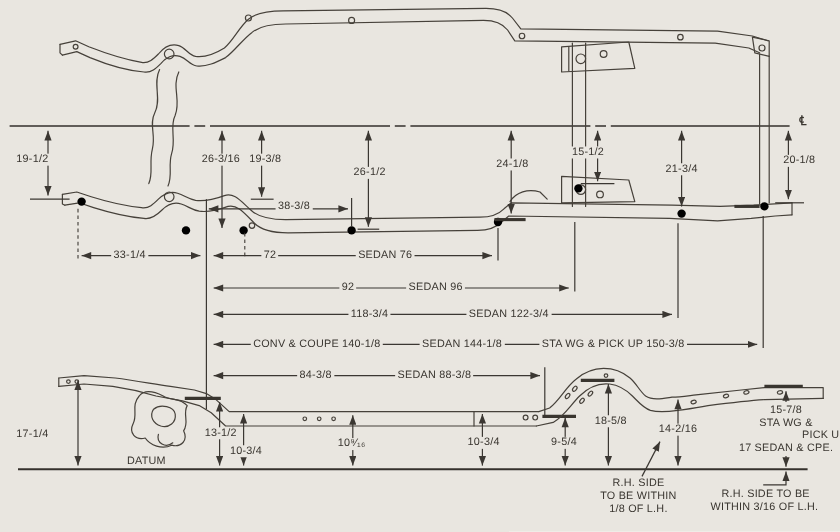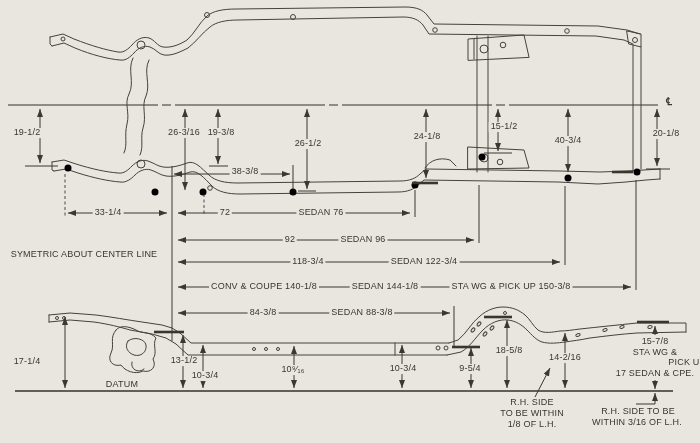--- a/index.html
+++ b/index.html
@@ -204,39 +204,38 @@
     <polyline class="dim1" points="636,404 655,404 655,393"></polyline>
   </g>
 </svg>
 
 <div class="lbl" style="left:27px;top:133px">19-1/2</div>
 <div class="lbl" style="left:184px;top:133px">26-3/16</div>
 <div class="lbl" style="left:221px;top:133px">19-3/8</div>
 <div class="lbl" style="left:245px;top:172px">38-3/8</div>
 <div class="lbl" style="left:308px;top:144px">26-1/2</div>
 <div class="lbl" style="left:427px;top:137px">24-1/8</div>
-<div class="lbl" style="left:504px;top:127px">15-1/2</div>
-<div class="lbl" style="left:568px;top:141px">40-3/4</div>
+<div class="lbl" style="left:490px;top:127px">15-1/2</div>
+<div class="lbl" style="left:568px;top:141px">21-3/4</div>
 <div class="lbl" style="left:666px;top:134px">20-1/8</div>
 <div class="lbl cl nobg" style="left:669px;top:101px">℄</div>
 
 <div class="lbl" style="left:108px;top:213px">33-1/4</div>
 <div class="lbl" style="left:225px;top:213px">72</div>
 <div class="lbl" style="left:321px;top:213px">SEDAN 76</div>
 <div class="lbl" style="left:290px;top:240px">92</div>
 <div class="lbl" style="left:363px;top:240px">SEDAN 96</div>
 <div class="lbl" style="left:308px;top:262px">118-3/4</div>
 <div class="lbl" style="left:424px;top:262px">SEDAN 122-3/4</div>
 <div class="lbl" style="left:264px;top:287px">CONV &amp; COUPE 140-1/8</div>
 <div class="lbl" style="left:385px;top:287px">SEDAN 144-1/8</div>
 <div class="lbl" style="left:511px;top:287px">STA WG &amp; PICK UP 150-3/8</div>
 <div class="lbl" style="left:263px;top:313px">84-3/8</div>
 <div class="lbl" style="left:362px;top:313px">SEDAN 88-3/8</div>
 
-<div class="lbl nobg" style="left:84px;top:255px">SYMETRIC ABOUT CENTER LINE</div>
 
 <div class="lbl" style="left:27px;top:362px">17-1/4</div>
 <div class="lbl" style="left:184px;top:361px">13-1/2</div>
 <div class="lbl" style="left:205px;top:376px">10-3/4</div>
 <div class="lbl" style="left:293px;top:370px">10⁹⁄₁₆</div>
 <div class="lbl" style="left:403px;top:369px">10-3/4</div>
 <div class="lbl" style="left:470px;top:369px">9-5/4</div>
 <div class="lbl" style="left:509px;top:351px">18-5/8</div>
 <div class="lbl" style="left:565px;top:358px">14-2/16</div>
 

